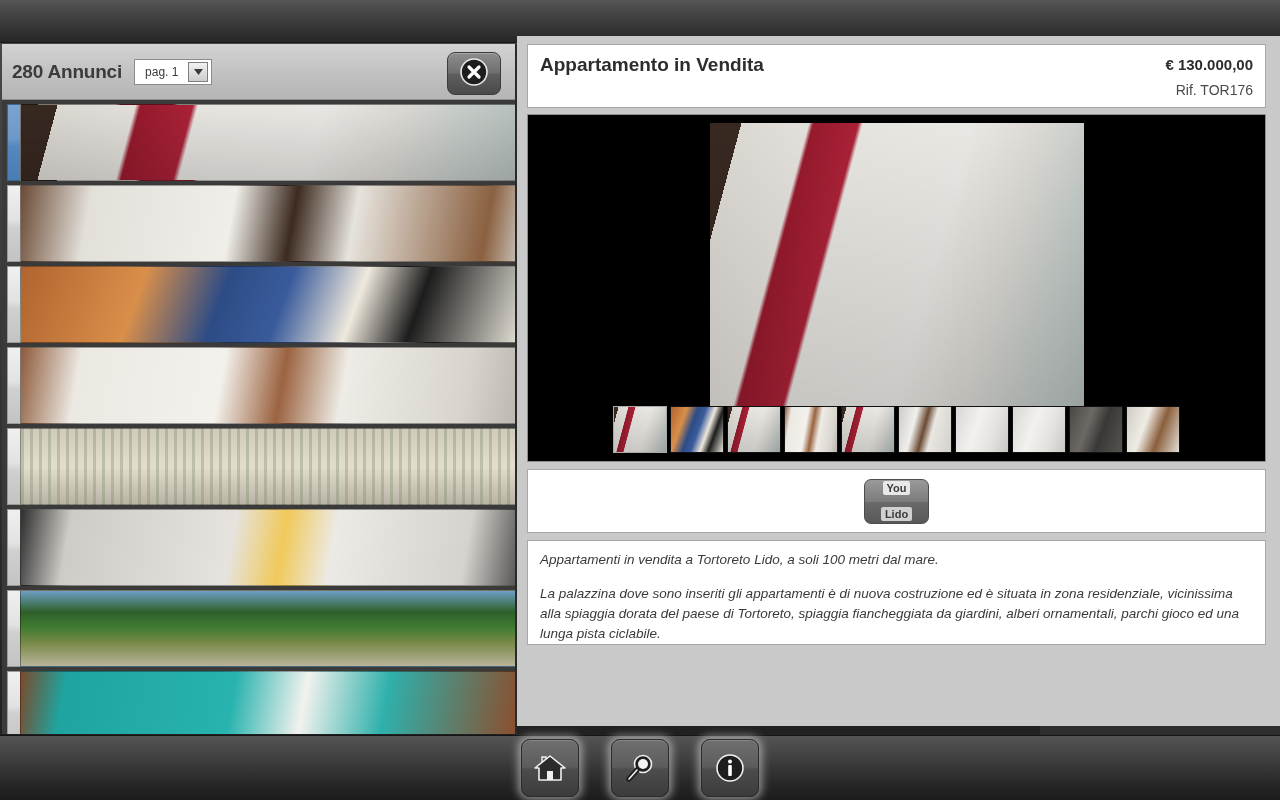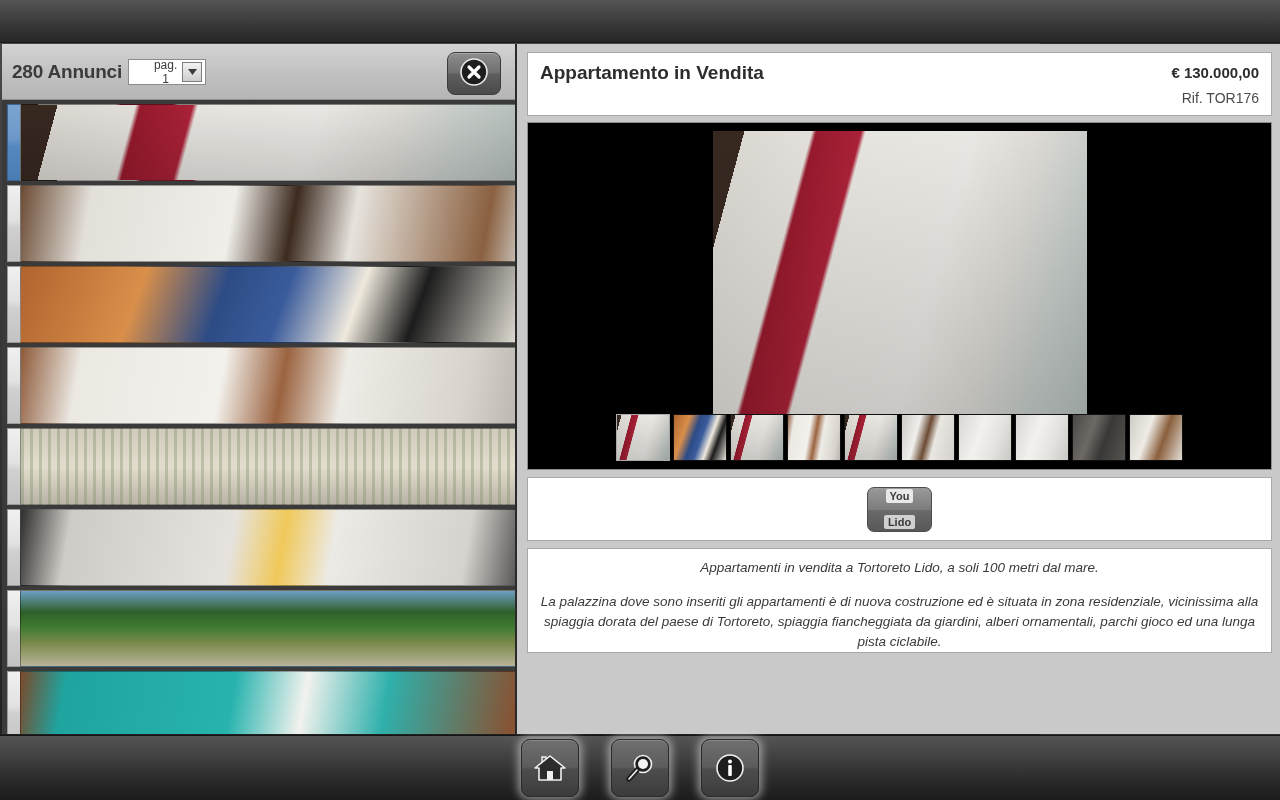--- a/index.html
+++ b/index.html
@@ -6,21 +6,20 @@
     margin: 0; padding: 0;
     width: 1280px; height: 800px;
     overflow: hidden;
     font-family: "Liberation Sans", sans-serif;
     background: #2e2e2e;
   }
   #app {
     position: relative;
     width: 1040px; height: 800px;
     background: linear-gradient(to bottom, #4a4a4a 0%, #3d3d3d 30%, #2a2a2a 70%, #1d1d1d 100%);
-    text-align: center;
   }
 
   
   .top-chrome {
     position: absolute; left: 0; top: 0; width: 1280px; height: 42px;
     background: linear-gradient(to bottom, #565656 0%, #4b4b4b 18%, #3a3a3a 55%, #262626 100%);
     border-bottom: 1px solid #1a1a1a;
   }
 
   
@@ -57,27 +56,27 @@
     border-bottom: 1px solid #8e8e8e;
     display: flex; align-items: center; padding: 0 10px;
     box-sizing: border-box;
   }
   .annunci-count {
     font-size: 19px; font-weight: bold; color: #3b3b3b;
     letter-spacing: -0.2px;
     white-space: nowrap;
   }
   .page-select {
-    margin-left: 6px;
+    margin-left: 12px;
     width: 78px; height: 26px;
     background: #ffffff;
     border: 1px solid #8c8c8c;
     display: flex; align-items: center;
     box-sizing: border-box;
-    padding-left: 20px;
+    padding-left: 10px;
     cursor: pointer;
   }
   .page-select-label { font-size: 12px; color: #3a3a3a; flex: 1; }
   .page-select-arrow {
     width: 18px; height: 18px; margin-right: 3px;
     background: linear-gradient(to bottom, #f2f2f2, #cdcdcd);
     border: 1px solid #7d7d7d;
     display: flex; align-items: center; justify-content: center;
   }
   .page-select-arrow svg { display: block; }
@@ -114,24 +113,24 @@
     width: 66px; height: 46px;
     margin-left: 12px; margin-right: 14px;
     border: 1px solid rgba(0,0,0,0.35);
     flex: none;
     background-size: cover;
     background-position: center;
   }
 
   
   .right-panel {
-    position: absolute; left: 517px; top: 44px; width: 763px; height: 690px;
+    position: absolute; left: 517px; top: 36px; width: 763px; height: 690px;
     background: #c9c9c9;
     box-sizing: border-box;
-    padding: 8px 8px 0 10px;
+    padding: 8px 14px 0 10px;
   }
   .detail-header {
     background: #ffffff;
     border: 1px solid #a8a8a8;
     height: 64px;
     box-sizing: border-box;
     padding: 7px 12px 0 12px;
     display: flex; justify-content: space-between;
   }
   .dh-left { display: flex; flex-direction: column; }

